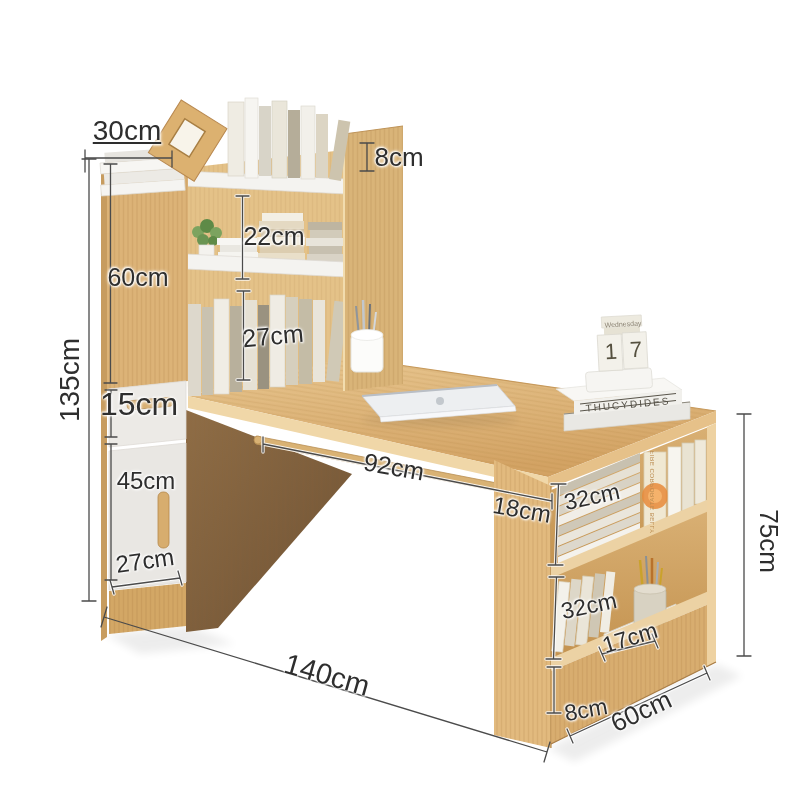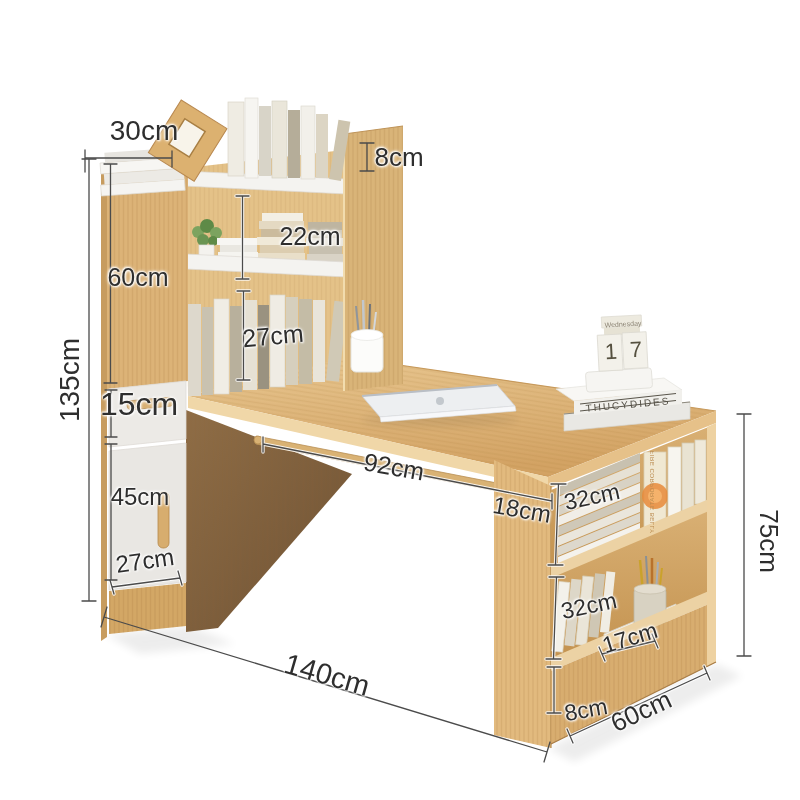--- a/index.html
+++ b/index.html
@@ -2,28 +2,28 @@
 <html><head>
 <meta charset="utf-8">
 <style>
   html,body{margin:0;padding:0;background:#fff;}
   body{font-family:"Liberation Sans","DejaVu Sans",sans-serif;}
   #stage{position:relative;width:800px;height:800px;background:#ffffff;overflow:hidden;}
   #scene{position:absolute;left:0;top:0;}
   .dim{position:absolute;color:#2e2e2e;white-space:nowrap;line-height:1;
        text-shadow:0 0 2px #fff,0 0 4px #fff,1px 1px 2px #fff,-1px -1px 2px #fff;}
   
-  #l-top_depth{left:144px;top:131px;font-size:28px;transform:translate(-50%,-50%);}
+  #l-top_depth{left:127px;top:131px;font-size:28px;transform:translate(-50%,-50%);text-decoration:underline;}
   #l-top_rim{left:399px;top:157px;font-size:26px;transform:translate(-50%,-50%);}
-  #l-upper_shelf{left:274px;top:236px;font-size:25px;transform:translate(-50%,-50%);margin-left:36px;}
+  #l-upper_shelf{left:274px;top:236px;font-size:25px;transform:translate(-50%,-50%);}
   #l-upper_section{left:138px;top:277px;font-size:25px;transform:translate(-50%,-50%);}
   #l-lower_shelf{left:273px;top:336px;font-size:25px;transform:translate(-50%,-50%) rotate(-5deg);}
   #l-total_height{left:70px;top:380px;font-size:28px;transform:translate(-50%,-50%) rotate(-90deg);}
   #l-drawer{left:139px;top:404px;font-size:32px;transform:translate(-50%,-50%);}
-  #l-door{left:140px;top:481px;font-size:24px;transform:translate(-50%,-50%);margin-top:16px;}
+  #l-door{left:146px;top:481px;font-size:24px;transform:translate(-50%,-50%);}
   #l-cabinet_w{left:145px;top:561px;font-size:24px;transform:translate(-50%,-50%) rotate(-8deg);}
   #l-desk_opening{left:394px;top:467px;font-size:25px;transform:translate(-50%,-50%) rotate(10deg);}
   #l-support_w{left:522px;top:510px;font-size:24px;transform:translate(-50%,-50%) rotate(10deg);}
   #l-rs_top{left:592px;top:497px;font-size:23px;transform:translate(-50%,-50%) rotate(-12deg);}
   #l-rs_bottom{left:589px;top:606px;font-size:23px;transform:translate(-50%,-50%) rotate(-12deg);}
   #l-rs_depth{left:630px;top:638px;font-size:23px;transform:translate(-50%,-50%) rotate(-17deg);}
   #l-r_base{left:586px;top:710px;font-size:23px;transform:translate(-50%,-50%) rotate(-10deg);}
   #l-r_depth{left:641px;top:711px;font-size:26px;transform:translate(-50%,-50%) rotate(-25deg);}
   #l-r_height{left:769px;top:541px;font-size:26px;transform:translate(-50%,-50%) rotate(90deg);}
   #l-overall_w{left:327px;top:675px;font-size:29px;transform:translate(-50%,-50%) rotate(16deg);}

